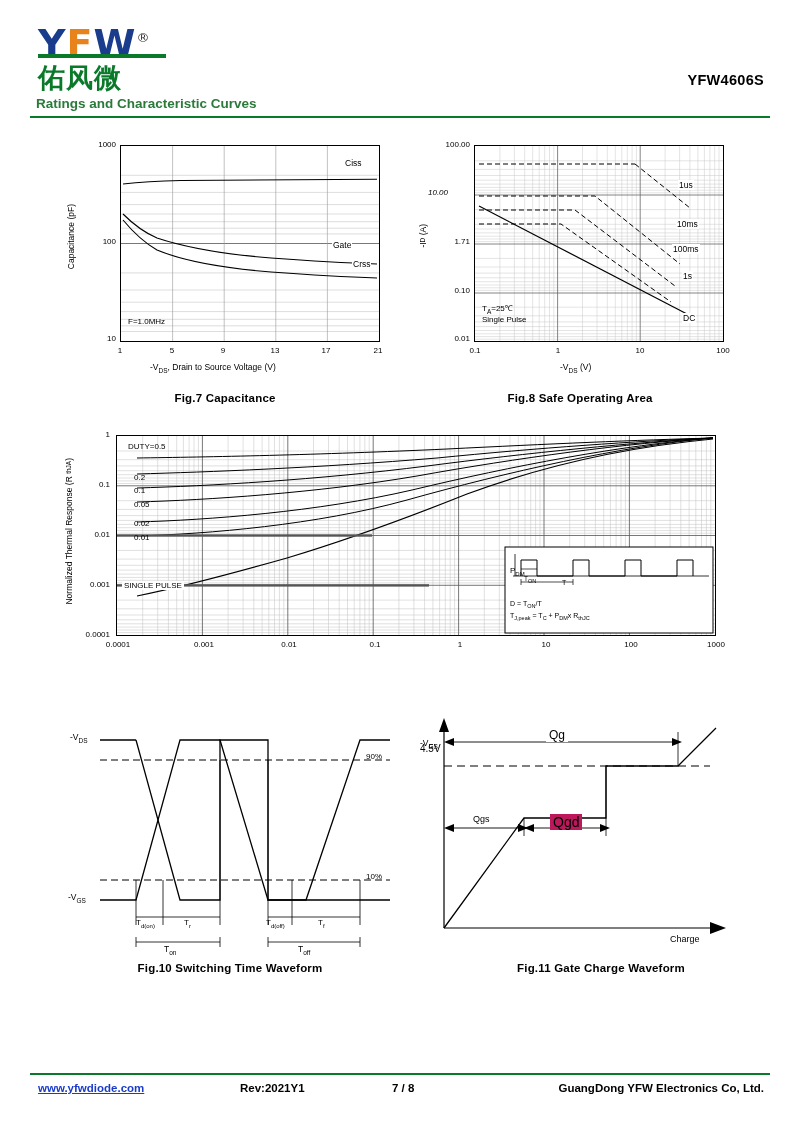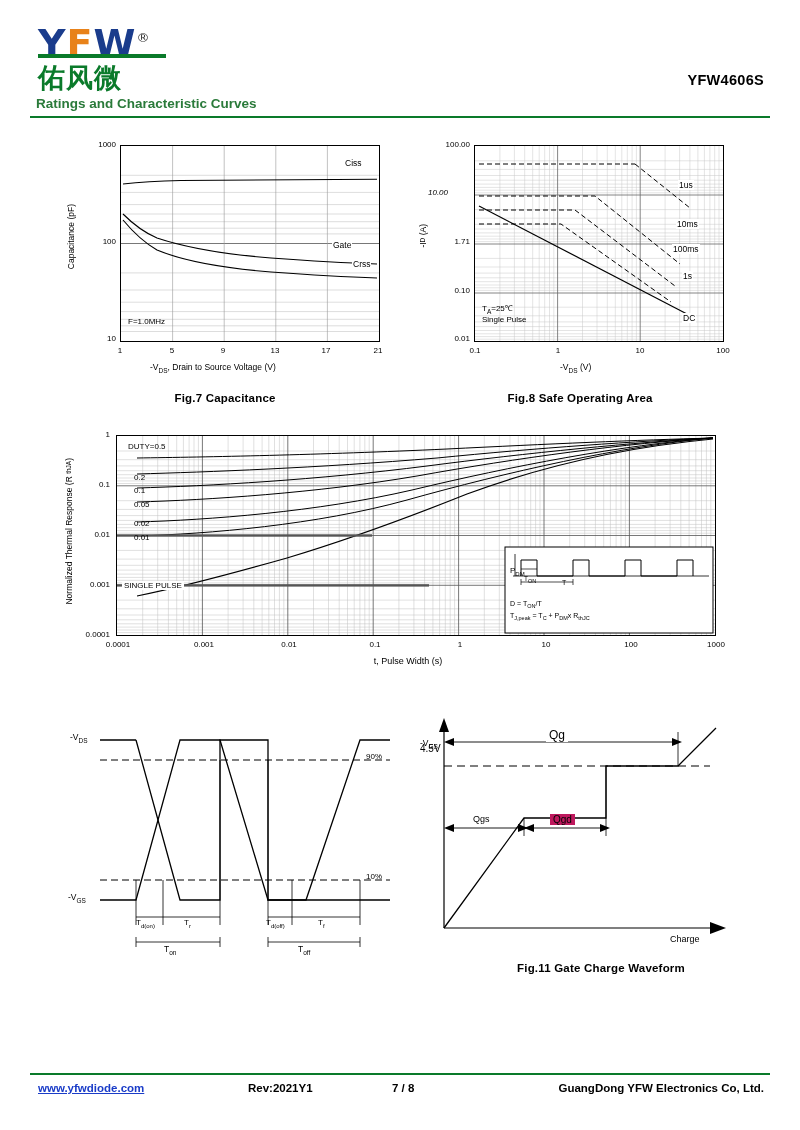--- a/index.html
+++ b/index.html
@@ -100,21 +100,21 @@
   }
   .footer {
     position: absolute; left: 0; top: 1082px; width: 800px;
     font-size: 11.5px;
   }
   .footer .url {
     position: absolute; left: 38px; top: 0;
     color: #1a3cc8; text-decoration: underline; font-weight: bold;
   }
   .footer .rev {
-    position: absolute; left: 248px; top: 0; font-weight: bold;
+    position: absolute; left: 240px; top: 0; font-weight: bold;
   }
   .footer .page {
     position: absolute; left: 392px; top: 0; font-weight: bold;
   }
   .footer .company {
     position: absolute; right: 36px; top: 0; font-weight: bold;
   }
   svg { display: block; }
 </style>
 </head>
@@ -488,21 +488,20 @@
 
   <div class="tick" style="position:absolute;left:40px;top:222px;width:40px;text-align:center;">0.0001</div>
   <div class="tick" style="position:absolute;left:126px;top:222px;width:40px;text-align:center;">0.001</div>
   <div class="tick" style="position:absolute;left:211px;top:222px;width:40px;text-align:center;">0.01</div>
   <div class="tick" style="position:absolute;left:297px;top:222px;width:40px;text-align:center;">0.1</div>
   <div class="tick" style="position:absolute;left:382px;top:222px;width:40px;text-align:center;">1</div>
   <div class="tick" style="position:absolute;left:468px;top:222px;width:40px;text-align:center;">10</div>
   <div class="tick" style="position:absolute;left:553px;top:222px;width:40px;text-align:center;">100</div>
   <div class="tick" style="position:absolute;left:638px;top:222px;width:40px;text-align:center;">1000</div>
 
-  <div style="position:absolute;left:0;top:238px;width:700px;text-align:center;font-size:9px;">t, Pulse Width (s)</div>
 
 </div>
 
 <div style="position:absolute;left:60px;top:710px;width:340px;height:280px;">
   <svg width="340" height="250" viewBox="0 0 340 250">
 
     <line x1="40" y1="50" x2="330" y2="50" stroke="#000" stroke-width="1" stroke-dasharray="7,4"></line>
     <line x1="40" y1="170" x2="330" y2="170" stroke="#000" stroke-width="1" stroke-dasharray="7,4"></line>
 
     <line x1="40" y1="30" x2="76" y2="30" stroke="#000" stroke-width="1.3"></line>
@@ -558,20 +557,21 @@
   <div class="note" style="left:258px;top:208px;font-size:8px;">
     <span>T</span><sub style="font-size:6px;">f</sub>
   </div>
   <div class="note" style="left:104px;top:234px;font-size:8.5px;">
     <span>T</span><sub style="font-size:6.5px;">on</sub>
   </div>
   <div class="note" style="left:238px;top:234px;font-size:8.5px;">
     <span>T</span><sub style="font-size:6.5px;">off</sub>
   </div>
 
+  <div class="fig-caption" style="position:absolute;left:0;top:252px;width:340px;">Fig.10 Switching Time Waveform</div>
 </div>
 
 <div style="position:absolute;left:420px;top:710px;width:330px;height:280px;">
   <svg width="330" height="250" viewBox="0 0 330 250">
 
     <line x1="24" y1="18" x2="24" y2="218" stroke="#000" stroke-width="1.2"></line>
     <polygon points="24,8 19,22 29,22" fill="#000"></polygon>
 
     <line x1="24" y1="218" x2="296" y2="218" stroke="#000" stroke-width="1.2"></line>
     <polygon points="306,218 290,212 290,224" fill="#000"></polygon>
@@ -595,21 +595,21 @@
     <polygon points="104,118 114,114 114,122" fill="#000"></polygon>
     <polygon points="190,118 180,114 180,122" fill="#000"></polygon>
   </svg>
 
   <div class="note" style="left:0px;top:28px;font-size:8.5px;">
     <span>-V</span><sub style="font-size:6.5px;">GS</sub>
   </div>
   <div class="note" style="left:0px;top:33px;font-size:10px;">4.5V</div>
   <div class="note" style="left:126px;top:18px;font-size:12px;background:#fff;padding:0 3px;">Qg</div>
   <div class="note" style="left:50px;top:104px;font-size:9px;background:#fff;padding:0 3px;">Qgs</div>
-  <div class="note" style="left:130px;top:104px;font-size:10px;background:#be185d;padding:0 3px;">Qgd</div>
+  <div class="note" style="left:130px;top:104px;font-size:14px;background:#be185d;padding:0 3px;">Qgd</div>
   <div class="note" style="left:250px;top:224px;font-size:9px;">Charge</div>
 
   <div class="fig-caption" style="position:absolute;left:16px;top:252px;width:330px;">Fig.11 Gate Charge Waveform</div>
 </div>
 
 <div class="footer-line"></div>
 <div class="footer">
   <a class="url" href="#">www.yfwdiode.com</a>
   <div class="rev">Rev:2021Y1</div>
   <div class="page">7 / 8</div>

